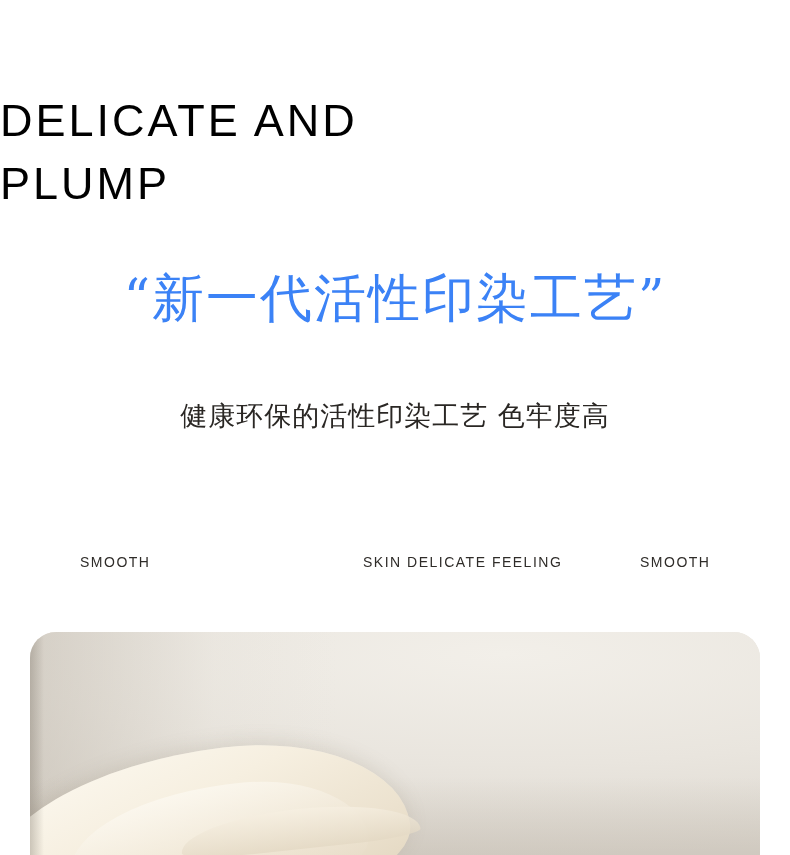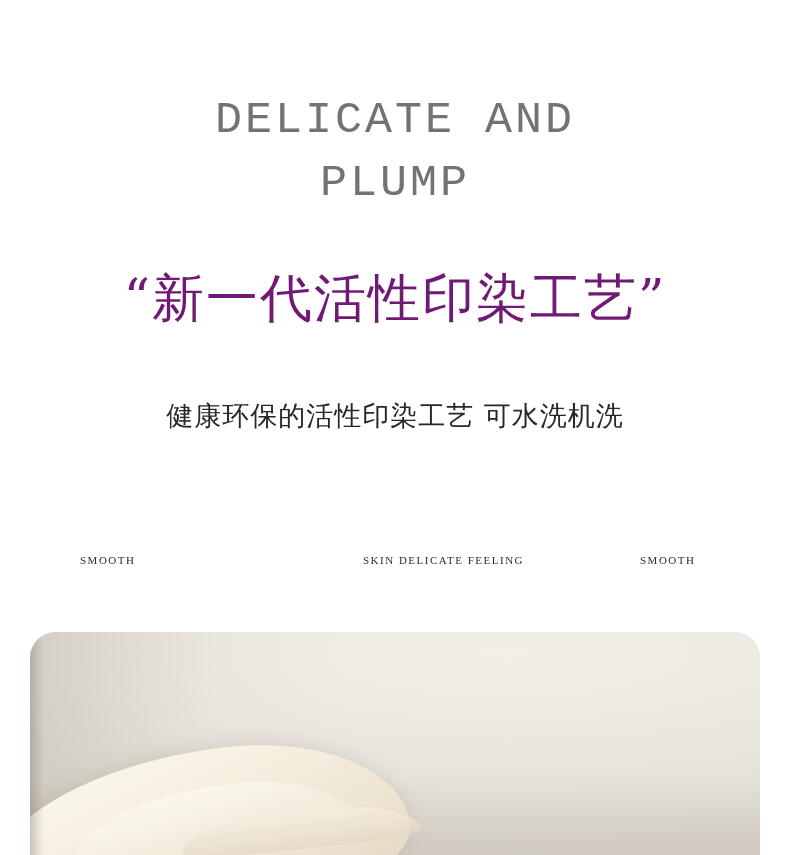--- a/index.html
+++ b/index.html
@@ -20,23 +20,23 @@
     background: #ffffff;
     overflow: hidden;
   }
 
   
   .headline {
     position: absolute;
     top: 96px;
     left: 0;
     width: 790px;
-    text-align: center;
-    color: #737373;
-    font-family: Liberation Mono, monospace;
+    text-align: left;
+    color: #000000;
+    font-family: Liberation Sans, sans-serif;
     letter-spacing: 2px;
   }
   .headline .line1 {
     font-size: 45px;
     line-height: 50px;
     font-weight: 400;
     letter-spacing: 3px;
     white-space: nowrap;
   }
   .headline .line2 {
@@ -48,21 +48,21 @@
     white-space: nowrap;
   }
 
   
   .quote-title {
     position: absolute;
     top: 268px;
     left: 0;
     width: 790px;
     text-align: center;
-    color: #701a75;
+    color: #3b82f6;
     font-family: "DejaVu Serif", "Liberation Serif", serif;
     font-size: 52px;
     line-height: 60px;
     letter-spacing: 2px;
     white-space: nowrap;
   }
 
   
   .desc {
     position: absolute;
@@ -84,22 +84,22 @@
   
   .smallrow {
     position: absolute;
     top: 552px;
     left: 0;
     width: 790px;
     height: 22px;
   }
   .smallrow span {
     position: absolute;
-    font-family: Liberation Serif, serif;
-    font-size: 11px;
+    font-family: Liberation Sans, sans-serif;
+    font-size: 14px;
     letter-spacing: 1.5px;
     color: #2f2c29;
     white-space: nowrap;
   }
   .sw-left   { left: 80px;  top: 2px; }
   .sw-center { left: 363px; top: 2px; font-size: 10px; letter-spacing: 1.2px; }
   .sw-right  { left: 640px; top: 2px; }
 
   
   .photo {
@@ -175,21 +175,21 @@
 <div class="page">
 
   <div class="headline">
     <div class="line1">DELICATE AND</div>
     <div class="line2">PLUMP</div>
   </div>
 
   <div class="quote-title">“新一代活性印染工艺”</div>
 
   <div class="desc">
-    <div class="d1">健康环保的活性印染工艺 可水洗机洗</div>
+    <div class="d1">健康环保的活性印染工艺 色牢度高</div>
   </div>
 
   <div class="smallrow">
     <span class="sw-left">SMOOTH</span>
     <span class="sw-center">SKIN DELICATE FEELING</span>
     <span class="sw-right">SMOOTH</span>
   </div>
 
   <div class="photo">
     <div class="wall"></div>

